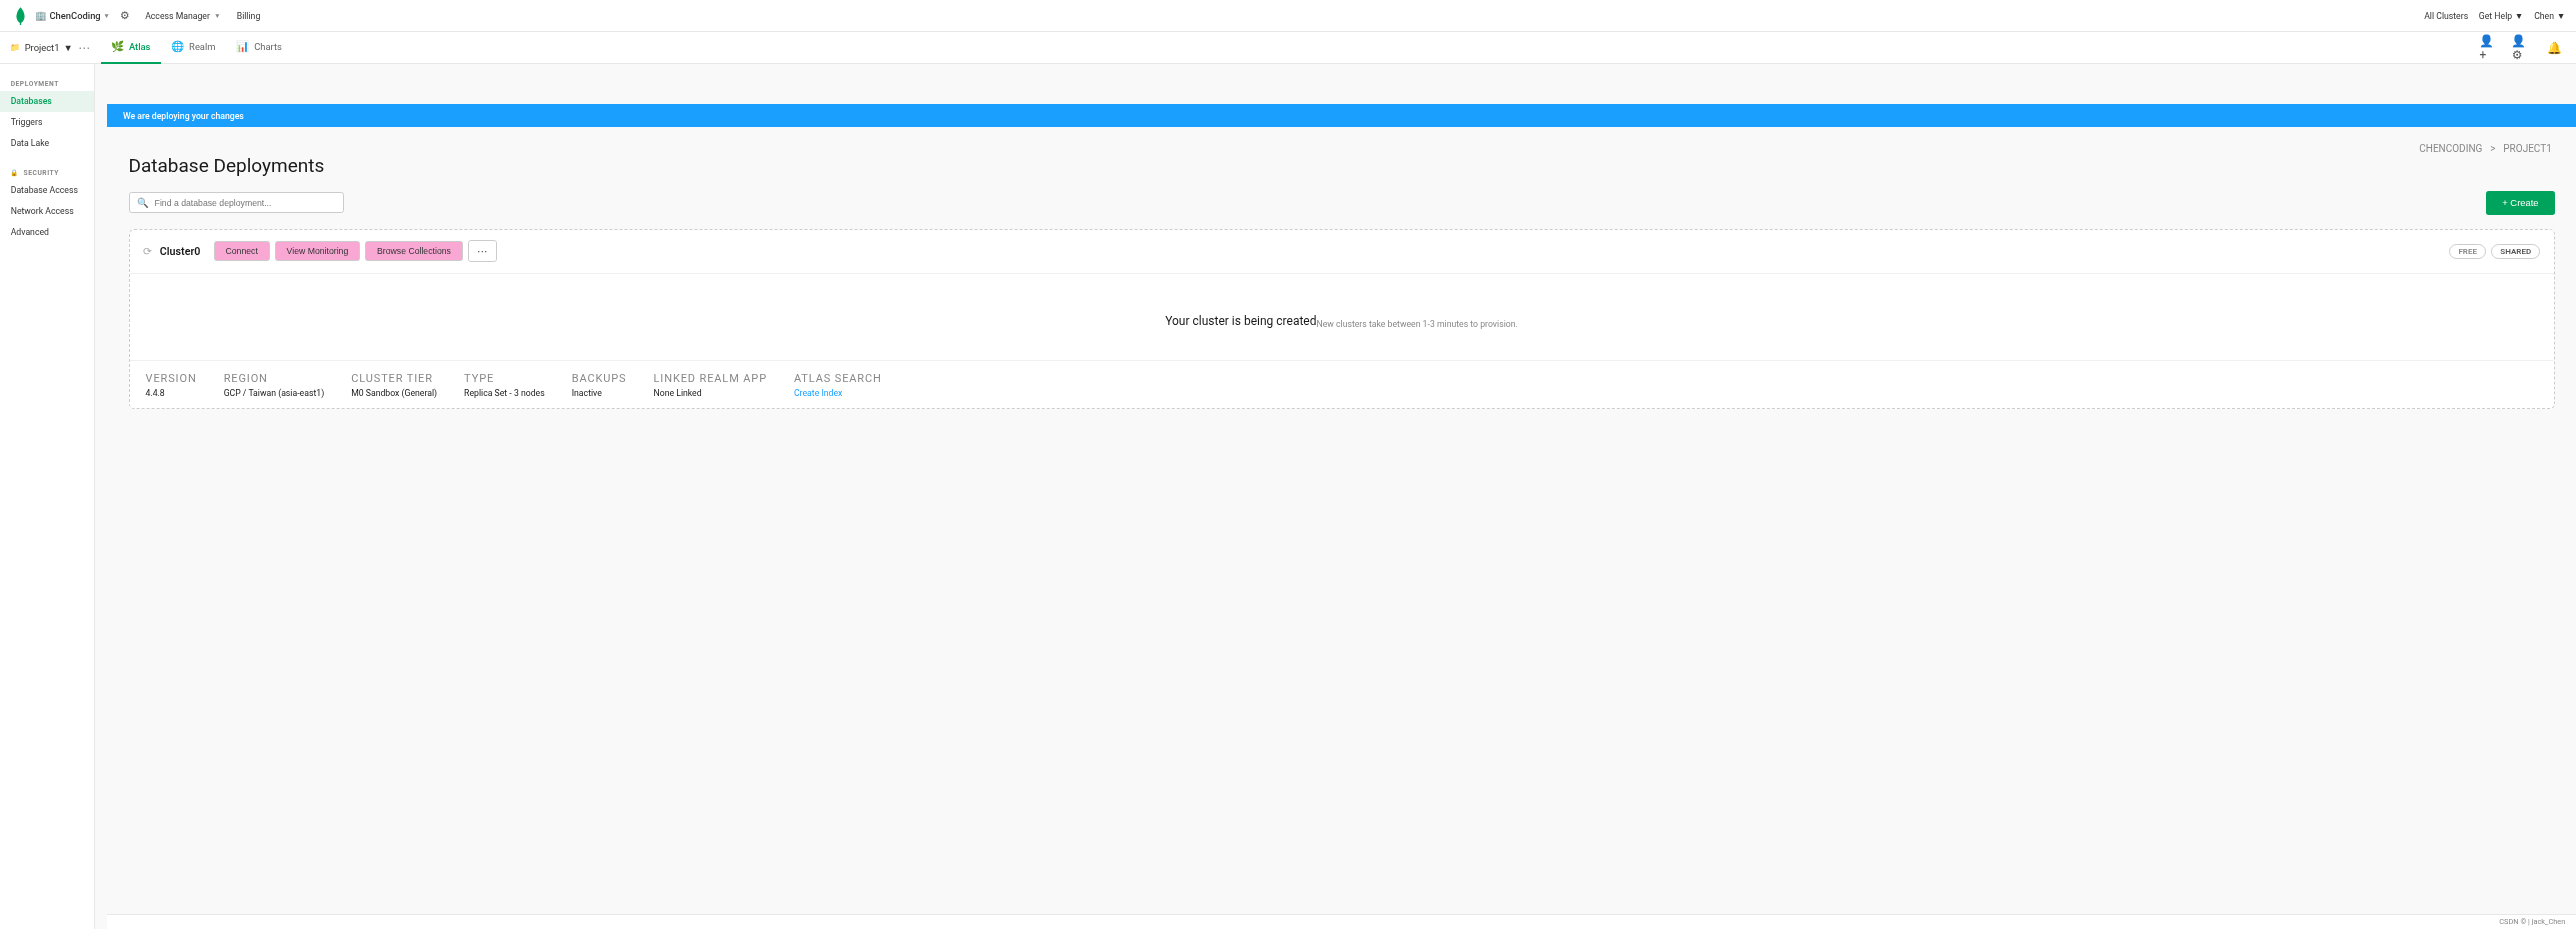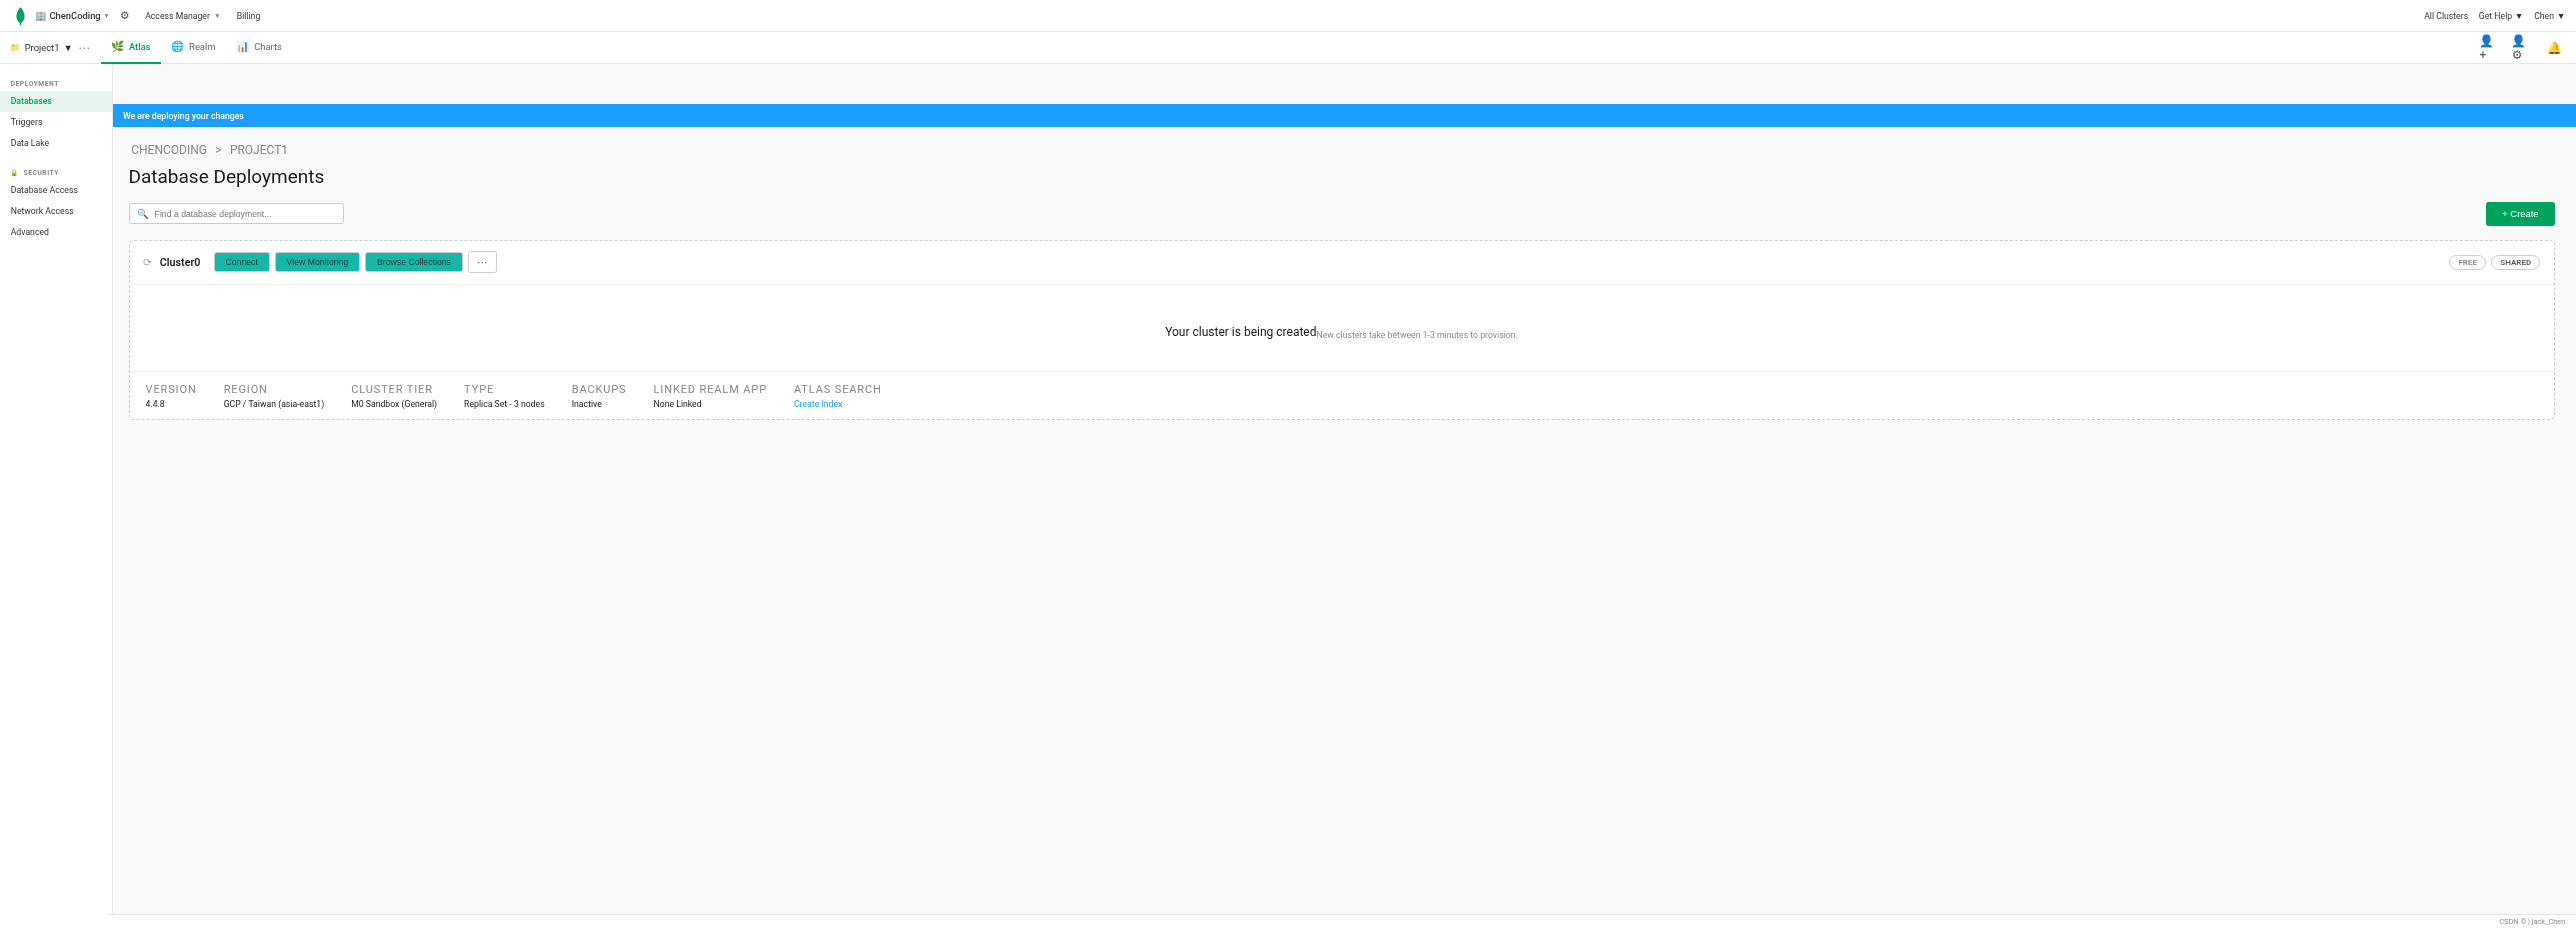--- a/index.html
+++ b/index.html
@@ -37,21 +37,21 @@
       font-size: 9.4px; color: #666; cursor: pointer; border-bottom: 2px solid transparent;
       text-decoration: none;
     }
     .tab.active { color: #00a35c; border-bottom-color: #00a35c; font-weight: 500; }
     .tab-icon { font-size: 10.7px; }
     .second-nav-right { margin-left: auto; display: flex; align-items: center; gap: 10.7px; }
     .icon-btn { width: 21.5px; height: 21.5px; display: flex; align-items: center; justify-content: center; cursor: pointer; color: #555; font-size: 12px; }
 
     
     .sidebar {
-      position: fixed; top: 64px; left: 0; bottom: 0; width: 113px;
+      position: fixed; top: 64px; left: 0; bottom: 0; width: 95px;
       background: #fff; border-right: 0.7px solid #e8e8e8; overflow-y: auto;
       padding: 10.7px 0;
     }
     .sidebar-section-title {
       font-size: 6.7px; font-weight: 700; color: #888; text-transform: uppercase;
       letter-spacing: 0.08em; padding: 5.4px 10.7px 2.7px; display: flex; align-items: center; gap: 4px;
     }
     .sidebar-item {
       display: flex; align-items: center; padding: 5.4px 10.7px; font-size: 8.7px;
       color: #333; cursor: pointer; border-radius: 0;
@@ -60,21 +60,21 @@
 
     
     .main {
       margin-left: 107px; margin-top: 64px; padding: 0; background: #f9f9f9;
       min-height: calc(100vh - 64px); overflow-y: auto;
     }
     .deploy-banner {
       background: #1a9fff; color: #fff; padding: 6.7px 16px; font-size: 8.7px; font-weight: 500; margin-top: 40px;
     }
     .content-area { padding: 16px 21.5px; }
-    .breadcrumb { font-size: 12px; color: #1a9fff; margin-bottom: 8px; cursor: pointer; }
+    .breadcrumb { font-size: 10px; color: #1a9fff; cursor: pointer; text-align: right; }
     .breadcrumb span { color: #888; margin: 0 2.7px; }
     .page-title { font-size: 19px; font-weight: 400; color: #1a1a1a; margin-bottom: 13.4px; }
     .toolbar { display: flex; align-items: center; justify-content: space-between; margin-bottom: 13.4px; }
     .search-box {
       display: flex; align-items: center; gap: 5.4px;
       border: 0.7px solid #ccc; border-radius: 2.7px; padding: 4px 8px;
       background: #fff; width: 215px;
     }
     .search-box input { border: none; outline: none; font-size: 8.7px; color: #555; width: 100%; background: transparent; }
     .search-icon { color: #888; font-size: 9.4px; }
@@ -89,21 +89,21 @@
       background: #fff; border: 0.7px dashed #ccc; border-radius: 5.4px; overflow: hidden;
     }
     .cluster-header {
       display: flex; align-items: center; padding: 10.7px 13.4px; border-bottom: 0.7px solid #f0f0f0;
       gap: 8px;
     }
     .cluster-loading { color: #aaa; font-size: 10.7px; display: flex; align-items: center; gap: 4px; }
     .cluster-name { font-size: 10.7px; font-weight: 600; color: #1a1a1a; }
     .cluster-actions { display: flex; align-items: center; gap: 5.4px; margin-left: 5.4px; }
     .btn-outline {
-      border: 0.7px solid #ccc; background: #14b8a6; border-radius: 2.7px;
+      border: 0.7px solid #ccc; background: #f9a8d4; border-radius: 2.7px;
       padding: 4px 10.7px; font-size: 8.7px; color: #333; cursor: pointer;
     }
     .btn-dots {
       border: 0.7px solid #ccc; background: #fff; border-radius: 2.7px;
       padding: 4px 8px; font-size: 10.7px; color: #333; cursor: pointer;
     }
     .cluster-badges { margin-left: auto; display: flex; gap: 5.4px; }
     .badge {
       border-radius: 8px; padding: 2px 8px; font-size: 8px; font-weight: 600;
       border: 0.7px solid;

